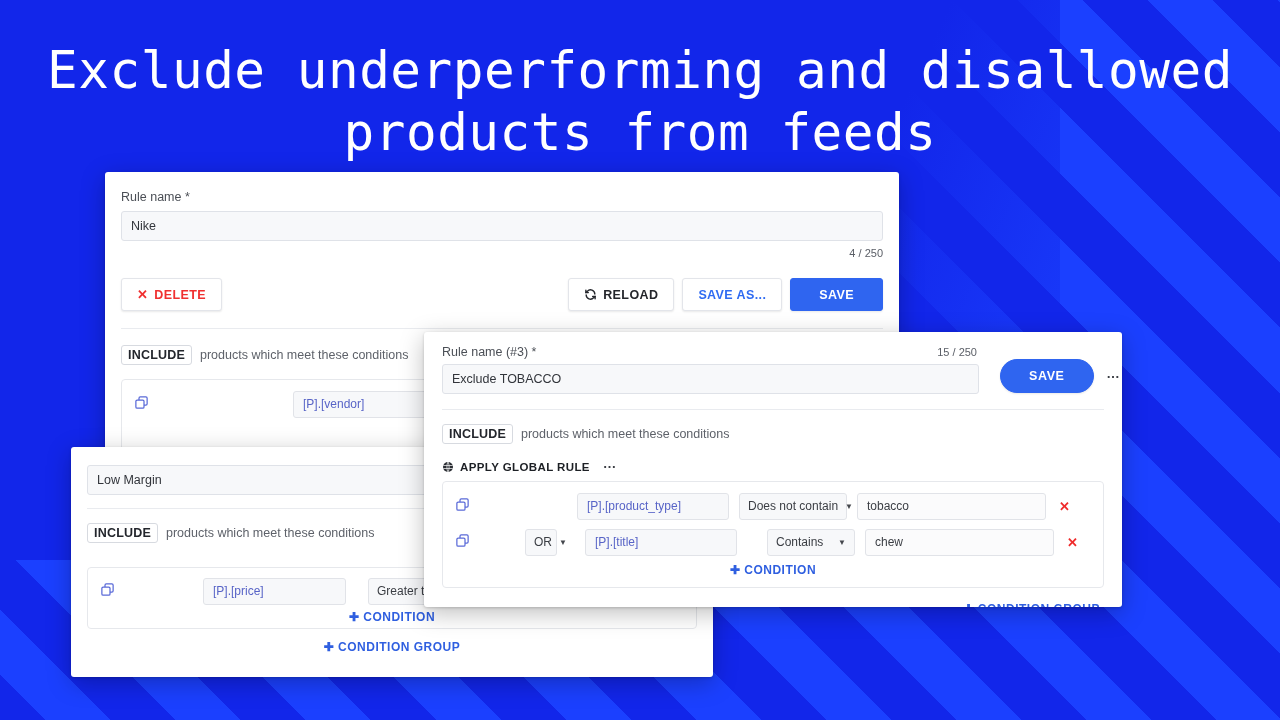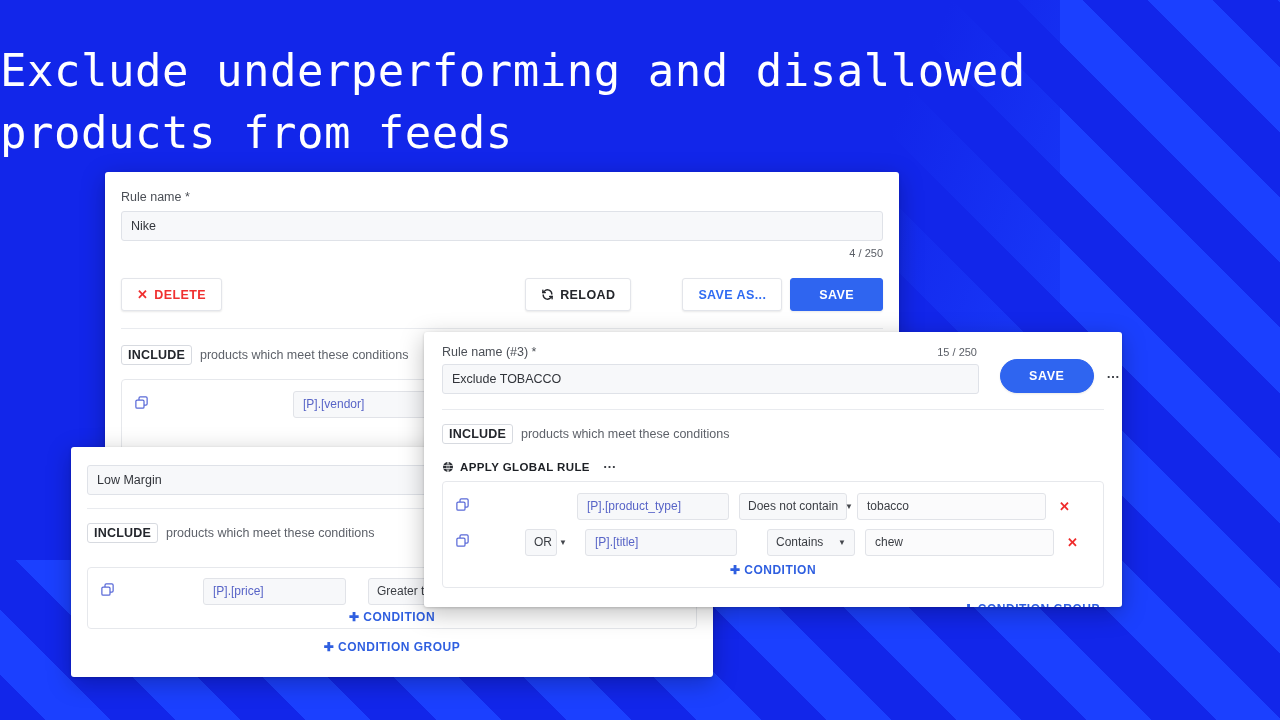--- a/index.html
+++ b/index.html
@@ -27,23 +27,24 @@
   }
   #bg-stripes .fade-soft {
     position: absolute; left: 0; top: 0; width: 1060px; height: 560px;
     background: linear-gradient(115deg, #1226ea 72%, rgba(18,38,234,0) 100%);
   }
 
   
   #hero {
     position: absolute;
     left: 0; top: 40px; width: 1280px;
+    text-align: center;
     color: #ffffff;
     font-family: "DejaVu Sans Mono", "Liberation Mono", monospace;
-    font-size: 44px;
+    font-size: 51px;
     line-height: 62px;
     letter-spacing: 0.5px;
     font-weight: 400;
     z-index: 20;
     pointer-events: none;
   }
 
   
   .card {
     position: absolute;
@@ -91,21 +92,21 @@
     font-size: 12.5px;
     font-weight: bold;
     letter-spacing: 0.4px;
     box-shadow: 0 1px 2px rgba(0,0,0,0.09);
     cursor: pointer;
     white-space: nowrap;
   }
   .btn-delete { color: #f03030; }
   .btn-delete .x { color: #f03030; font-size: 13px; }
   .btn-reload { color: #24262b; }
-  .btn-saveas { color: #2f6bf2; margin-left: 43px; }
+  .btn-saveas { color: #2f6bf2; }
   .btn-primary {
     background: #2f65f0;
     border-color: #2f65f0;
     color: #ffffff;
   }
   .btn-pill {
     background: #2f65f0;
     border-color: #2f65f0;
     color: #ffffff;
     border-radius: 20px;

